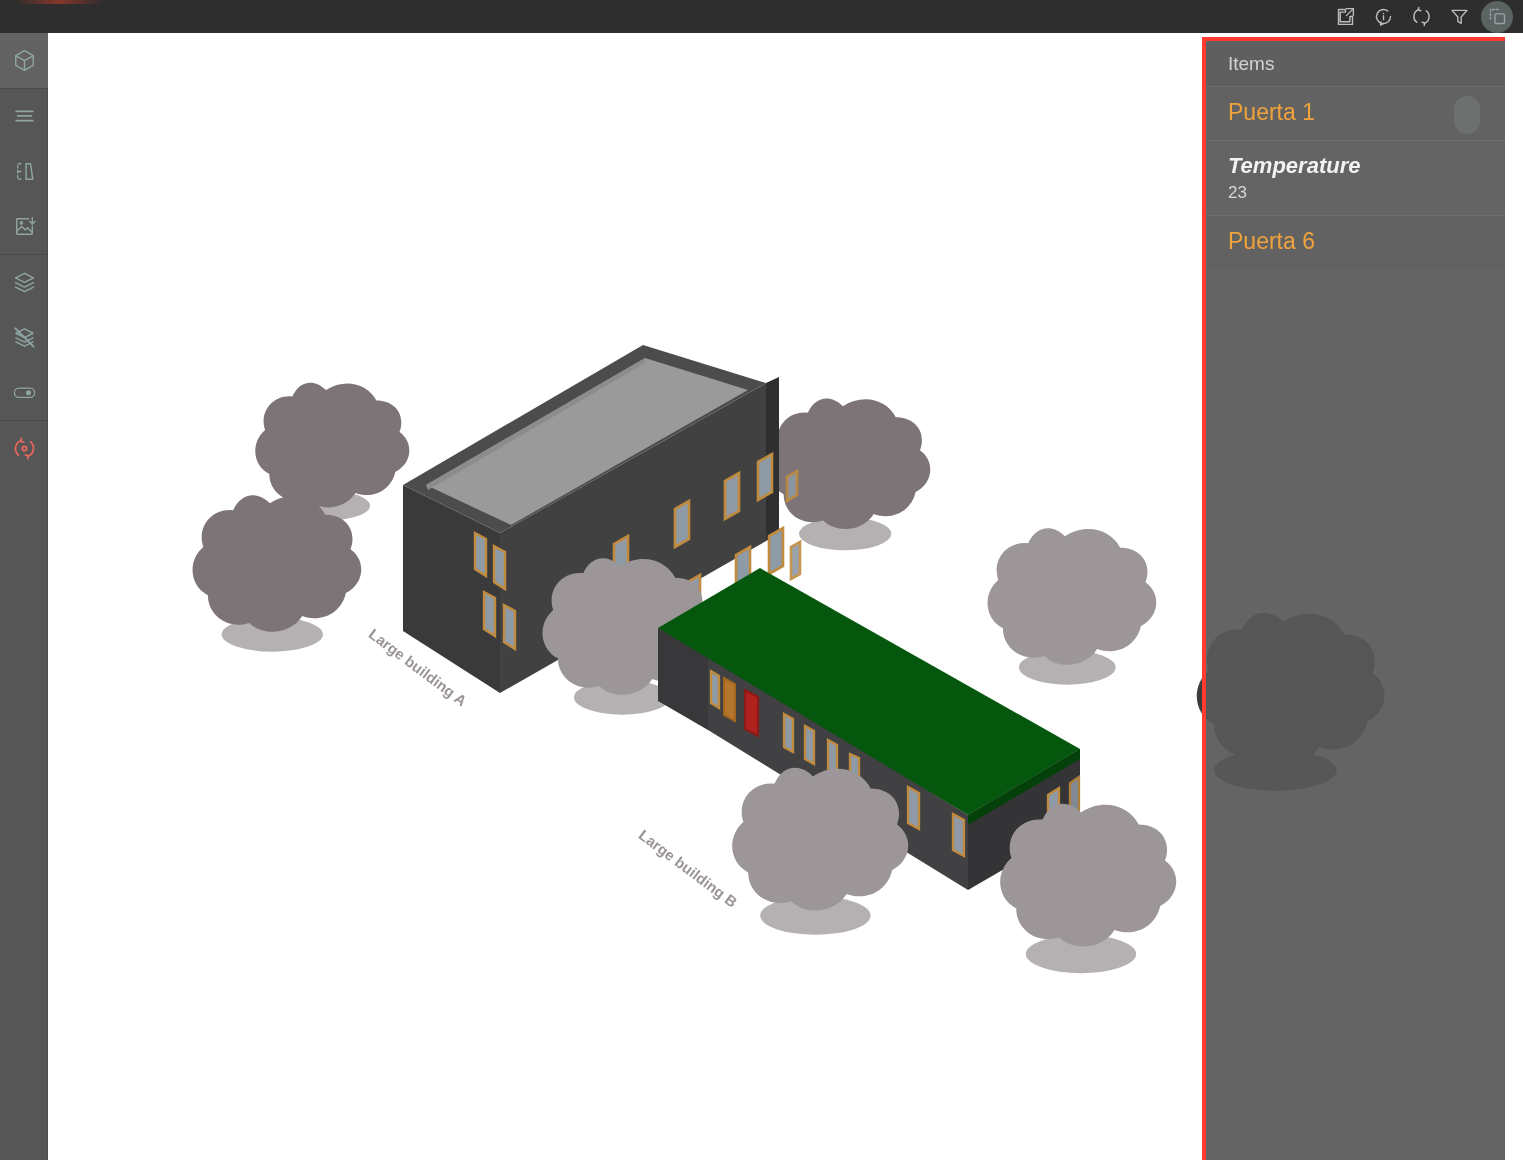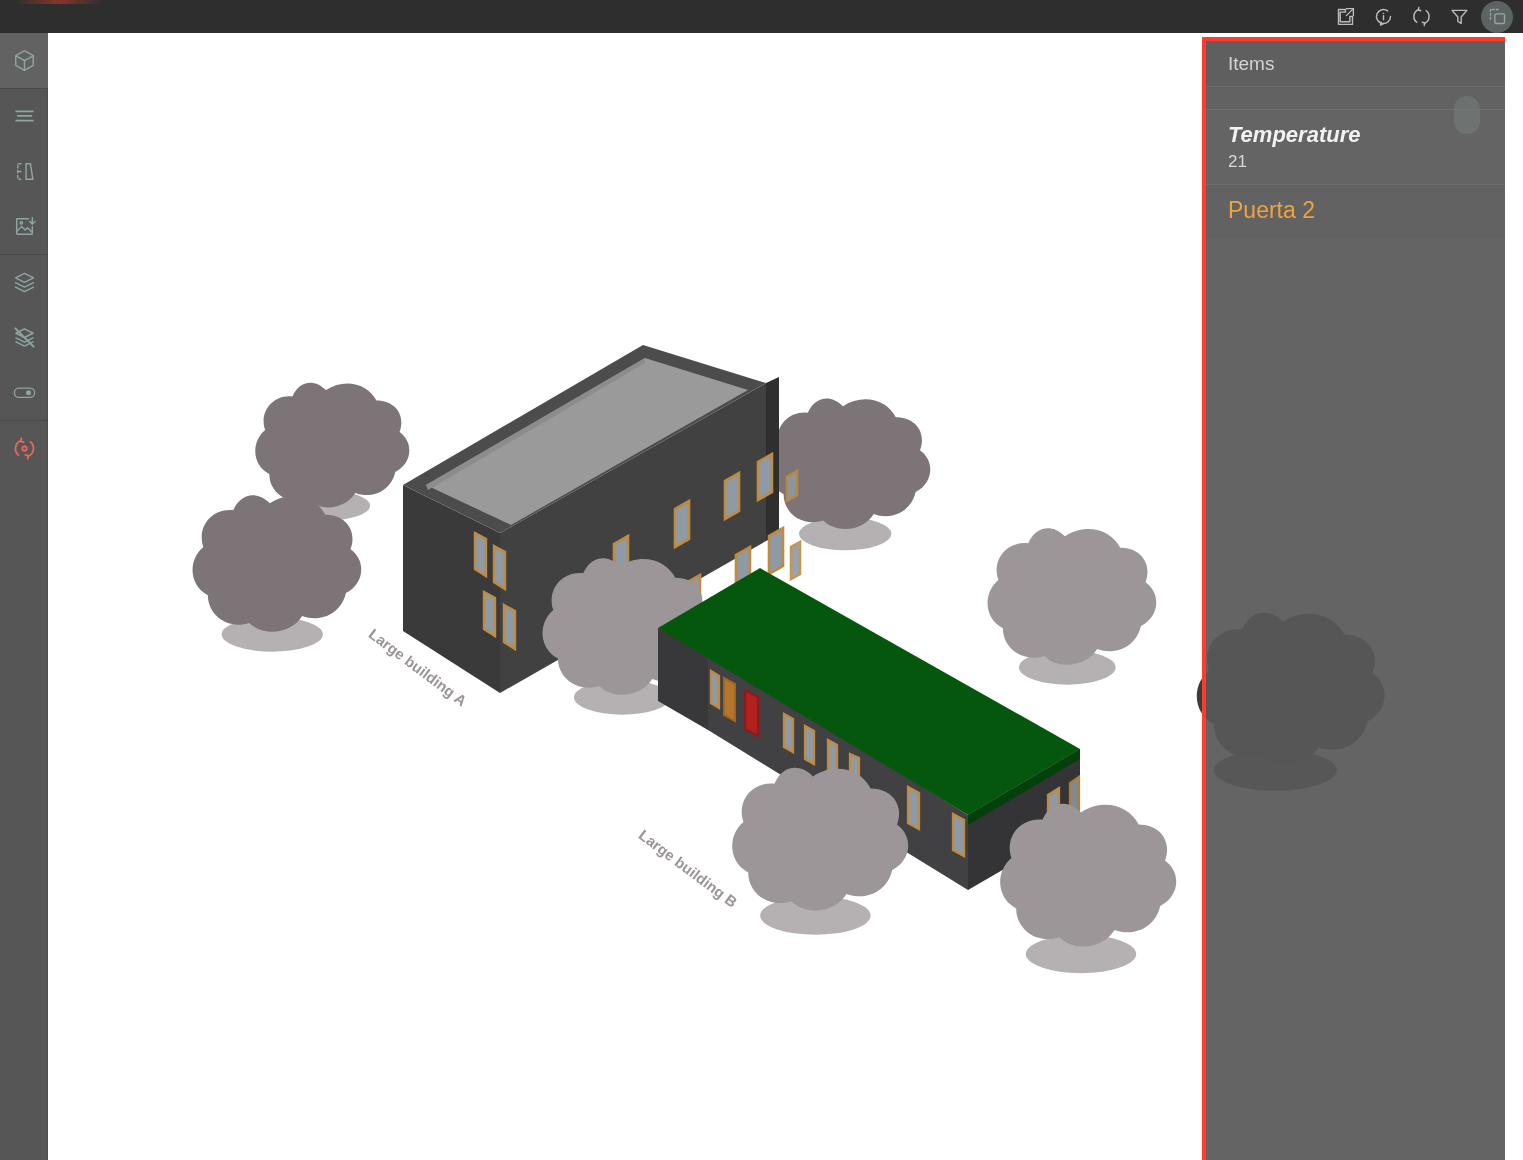--- a/index.html
+++ b/index.html
@@ -427,29 +427,30 @@
 
     <div class="lbl" id="label-a">Large building A</div>
     <div class="lbl" id="label-b">Large building B</div>
   </div>
 
   <div class="panel">
     <div class="panel-inner">
       <div class="panel-header">Items</div>
 
       <div class="item-row">
+        <div class="item-title">Puerta 1</div>
         <div class="row-pill"></div>
       </div>
 
       <div class="item-row plain">
         <div class="item-title white">Temperature</div>
-        <div class="item-value">21</div>
+        <div class="item-value">23</div>
       </div>
 
       <div class="item-row" style="border-bottom:none;">
-        <div class="item-title">Puerta 2</div>
+        <div class="item-title">Puerta 6</div>
       </div>
 
       <div class="panel-body-fill"></div>
     </div>
   </div>
 
 </div>
 
 </body></html>

